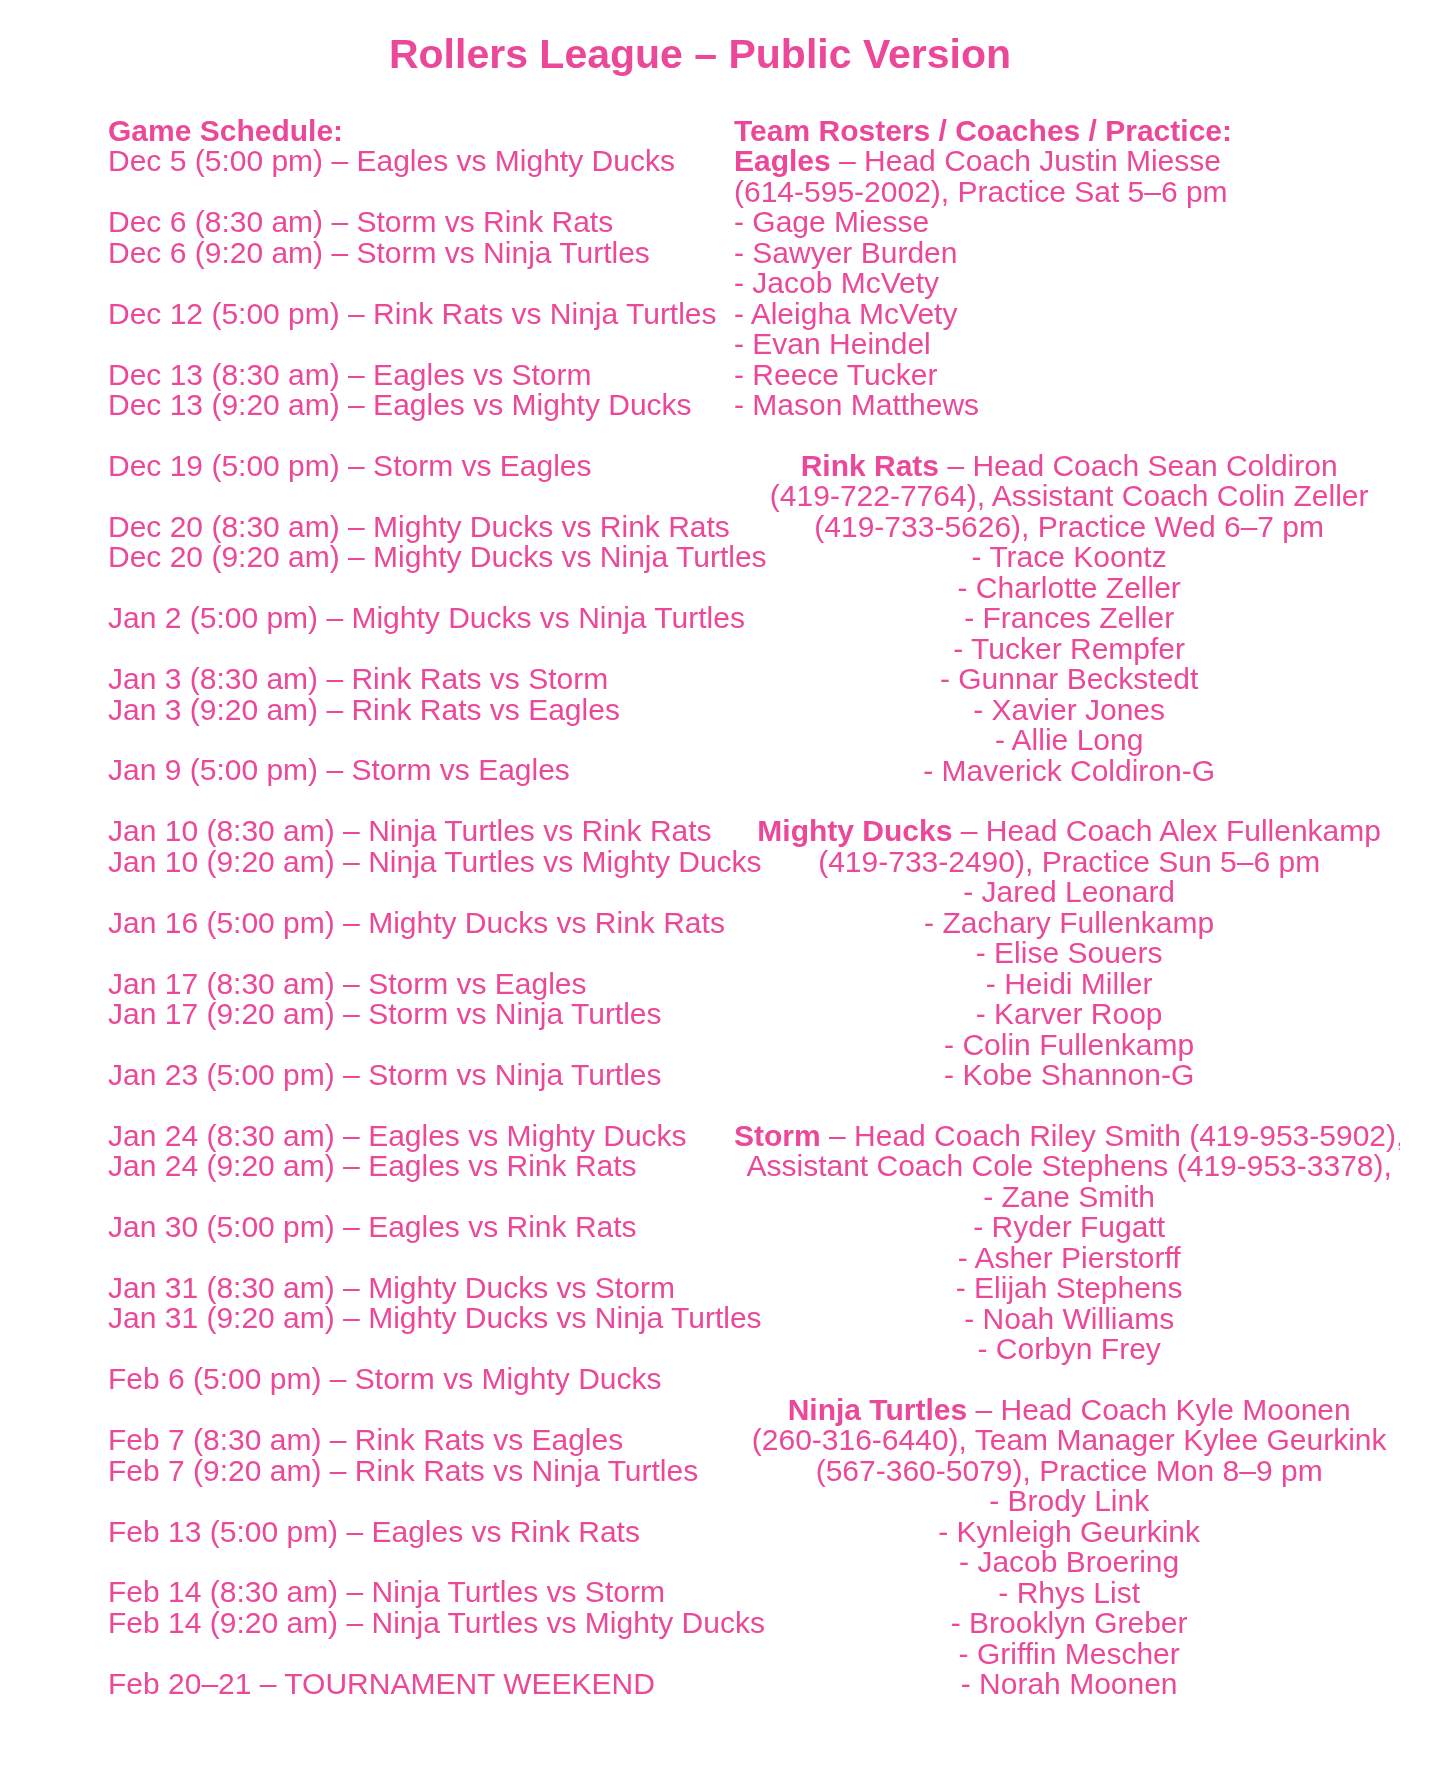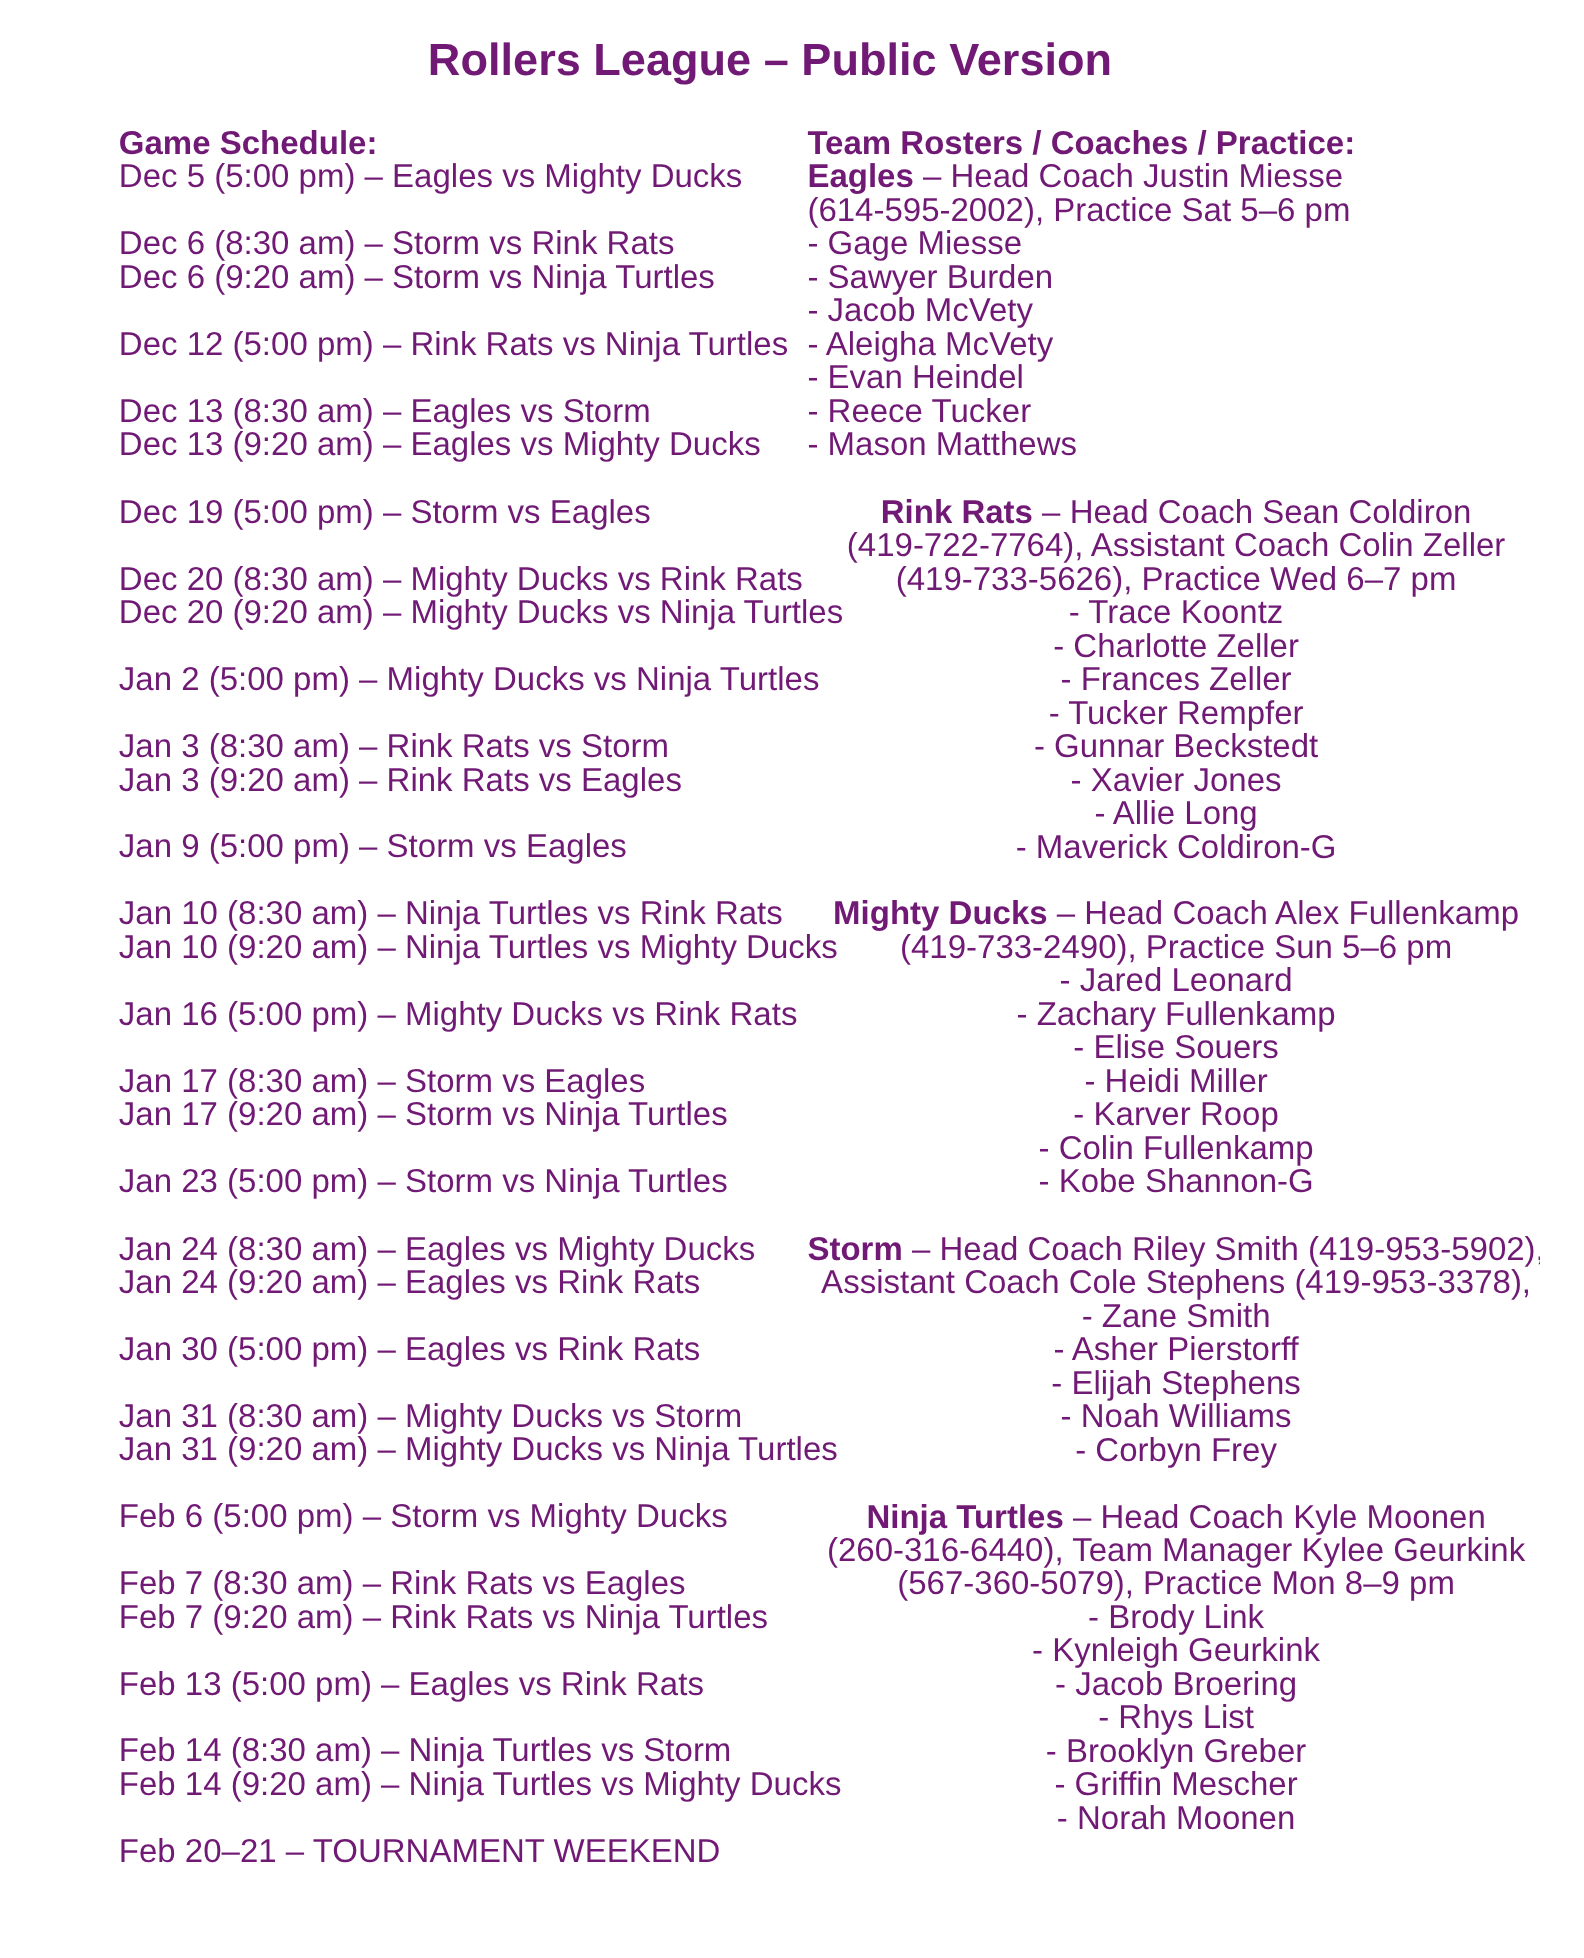--- a/index.html
+++ b/index.html
@@ -6,21 +6,21 @@
     margin: 0;
     padding: 0;
     background: #ffffff;
   }
   .page {
     position: relative;
     width: 1400px;
     height: 1780px;
     background: #ffffff;
     font-family: "Liberation Sans", sans-serif;
-    color: #701a75;
+    color: #ec4899;
     overflow: hidden;
   }
   .doc-title {
     position: absolute;
     top: 30px;
     left: 0;
     width: 100%;
     text-align: center;
     font-size: 41px;
     font-weight: bold;
@@ -165,20 +165,21 @@
           <div class="line ">- Elise Souers</div>
           <div class="line ">- Heidi Miller</div>
           <div class="line ">- Karver Roop</div>
           <div class="line ">- Colin Fullenkamp</div>
           <div class="line ">- Kobe Shannon-G</div>
         </div>
         <div class="team">
           <div class="line "><span class="team-name">Storm</span><span> – Head Coach Riley Smith (419-953-5902),</span></div>
           <div class="line ">Assistant Coach Cole Stephens (419-953-3378),</div>
           <div class="line ">- Zane Smith</div>
+          <div class="line ">- Ryder Fugatt</div>
           <div class="line ">- Asher Pierstorff</div>
           <div class="line ">- Elijah Stephens</div>
           <div class="line ">- Noah Williams</div>
           <div class="line ">- Corbyn Frey</div>
         </div>
         <div class="team">
           <div class="line "><span class="team-name">Ninja Turtles</span><span> – Head Coach Kyle Moonen</span></div>
           <div class="line ">(260-316-6440), Team Manager Kylee Geurkink</div>
           <div class="line ">(567-360-5079), Practice Mon 8–9 pm</div>
           <div class="line ">- Brody Link</div>

